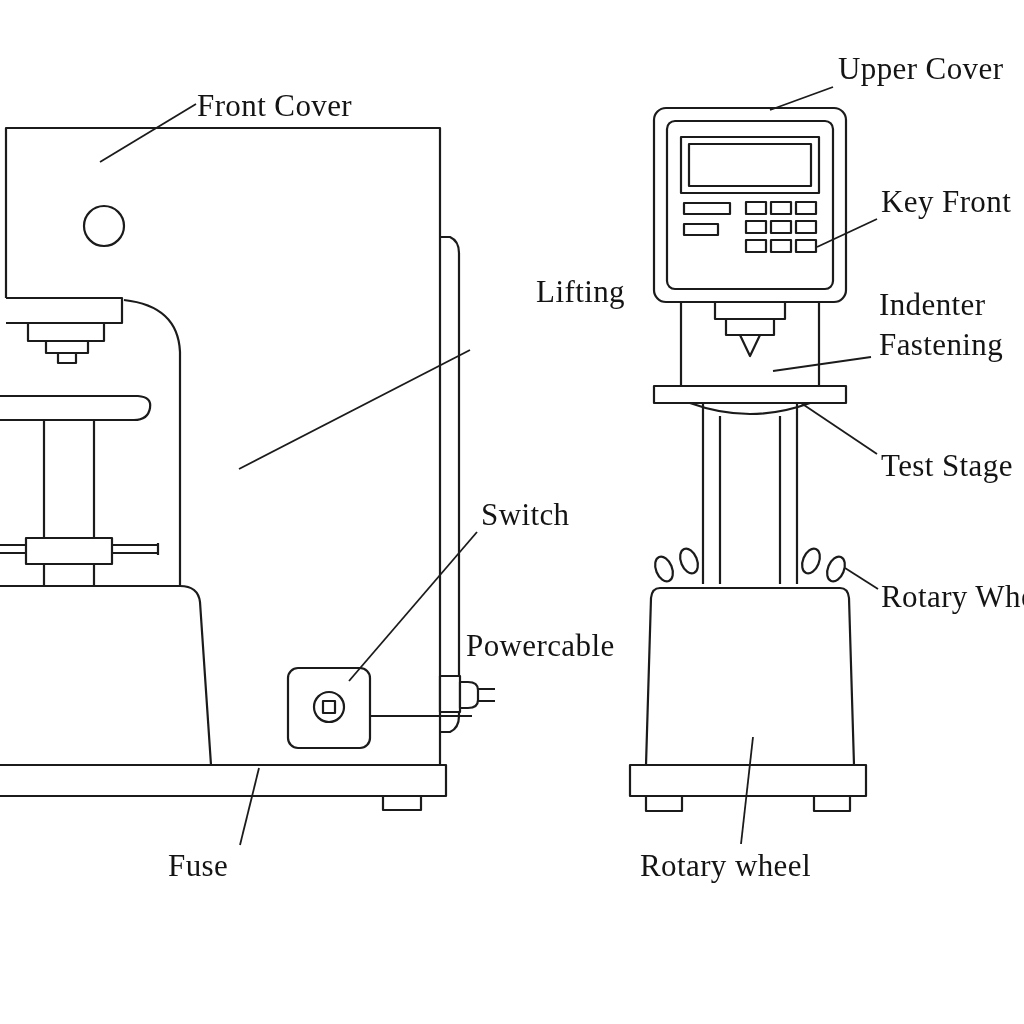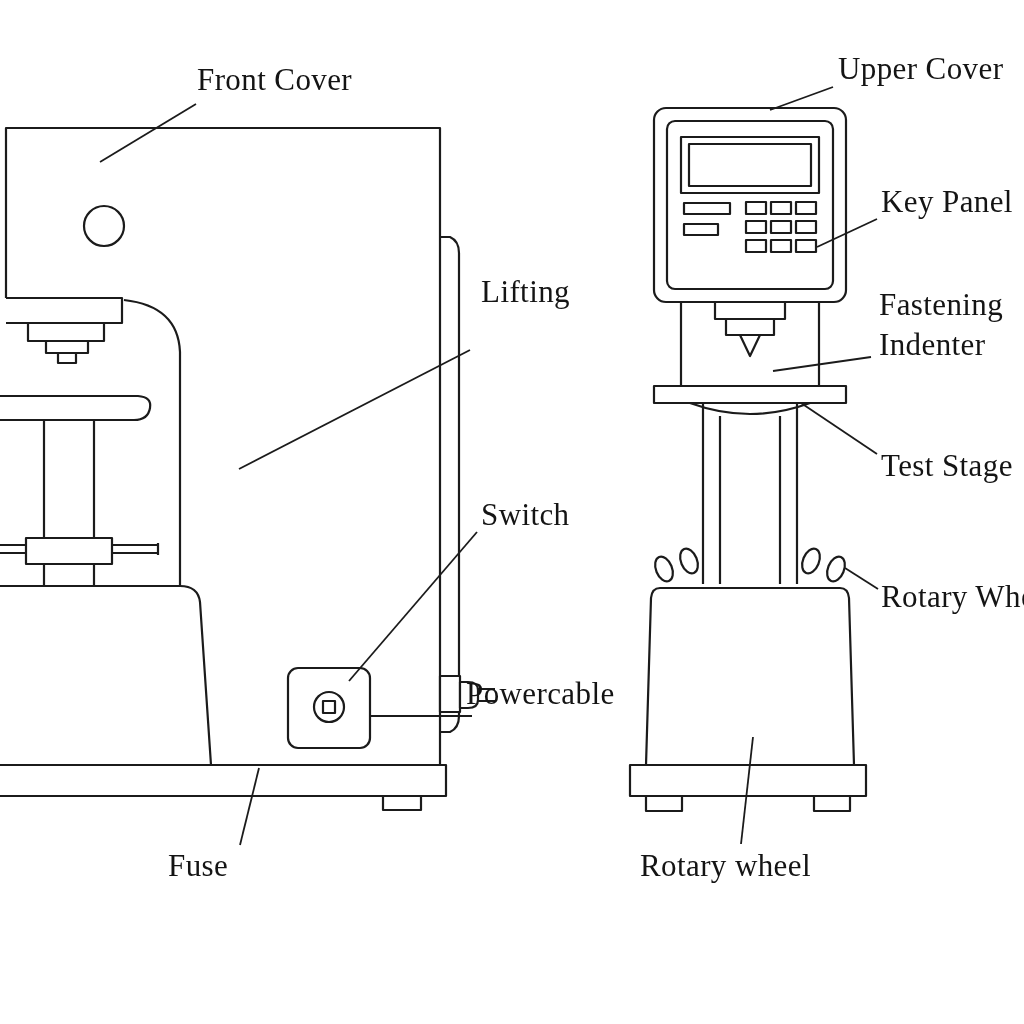--- a/index.html
+++ b/index.html
@@ -10,21 +10,21 @@
   }
   svg{position:absolute;left:0;top:0;}
   .art{stroke:#1b1b1b;stroke-width:2.2;fill:none;stroke-linejoin:round;}
   .artfill{stroke:#1b1b1b;stroke-width:2.2;fill:#ffffff;stroke-linejoin:round;}
   .leader{stroke:#1b1b1b;stroke-width:1.8;fill:none;}
   .label{
     position:absolute;font-size:31px;color:#141414;
     white-space:nowrap;letter-spacing:0.4px;line-height:40px;
   }
   .label .line{display:block;}
-  .center{text-align:center;}
+  .center{text-align:right;padding-left:32px;}
 </style>
 </head>
 <body>
 
 <svg width="1024" height="1024" viewBox="0 0 1024 1024">
 
   <g>
 
     <path class="art" d="M6,298 L6,128 L440,128 L440,765"></path>
 
@@ -131,38 +131,38 @@
     <path class="leader" d="M240,845 L259,768"></path>
     <path class="leader" d="M833,87 L770,110"></path>
     <path class="leader" d="M877,219 L817,247"></path>
     <path class="leader" d="M871,357 L773,371"></path>
     <path class="leader" d="M877,454 L801,403"></path>
     <path class="leader" d="M878,589 L845,568"></path>
     <path class="leader" d="M741,844 L753,737"></path>
   </g>
 </svg>
 
-<div class="label" style="left:197px;top:60px;text-align:right;">Front Cover</div>
+<div class="label" style="left:197px;top:86px;text-align:right;">Front Cover</div>
 
 <div class="label center" style="left:458px;top:272px;width:135px;">
   <span class="line">Lifting</span>
 </div>
 
 <div class="label" style="left:481px;top:495px;">Switch</div>
 
-<div class="label" style="left:466px;top:626px;margin-top:48px;">Powercable</div>
+<div class="label" style="left:466px;top:626px;">Powercable</div>
 
 <div class="label" style="left:168px;top:846px;">Fuse</div>
 
 <div class="label" style="left:838px;top:49px;">Upper Cover</div>
 
-<div class="label" style="left:881px;top:182px;">Key Panel</div>
+<div class="label" style="left:881px;top:182px;">Key Front</div>
 
 <div class="label" style="left:879px;top:285px;">
+  <span class="line">Indenter</span>
   <span class="line">Fastening</span>
-  <span class="line">Indenter</span>
 </div>
 
 <div class="label" style="left:881px;top:446px;font-family:Liberation Serif, serif;">Test Stage</div>
 
 <div class="label" style="left:881px;top:577px;">Rotary Wheel</div>
 
 <div class="label" style="left:640px;top:846px;">Rotary wheel</div>
 
 </body></html>

